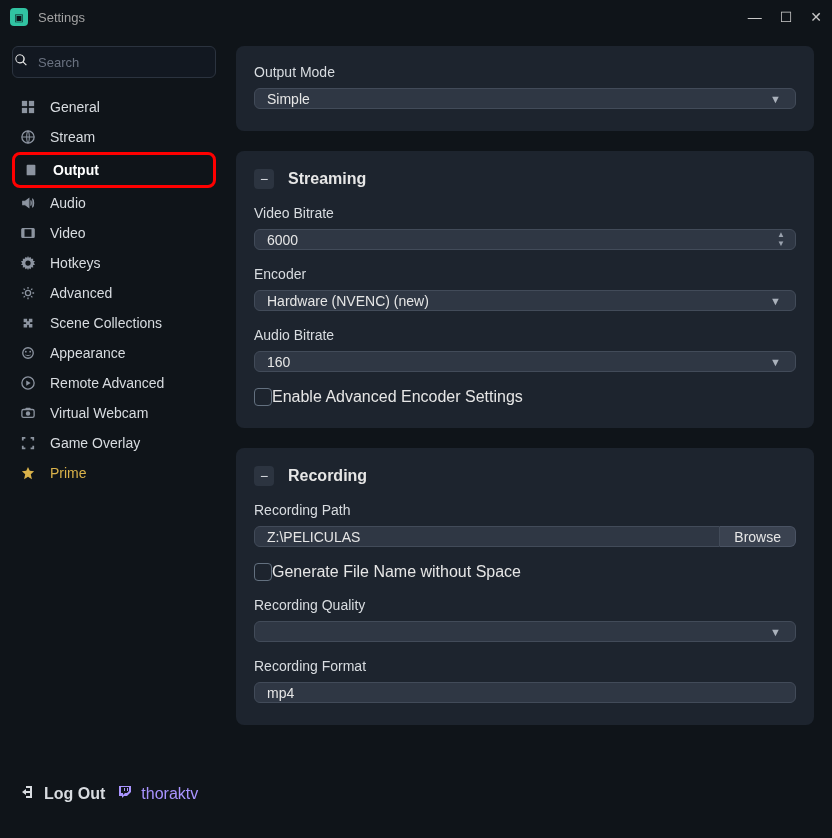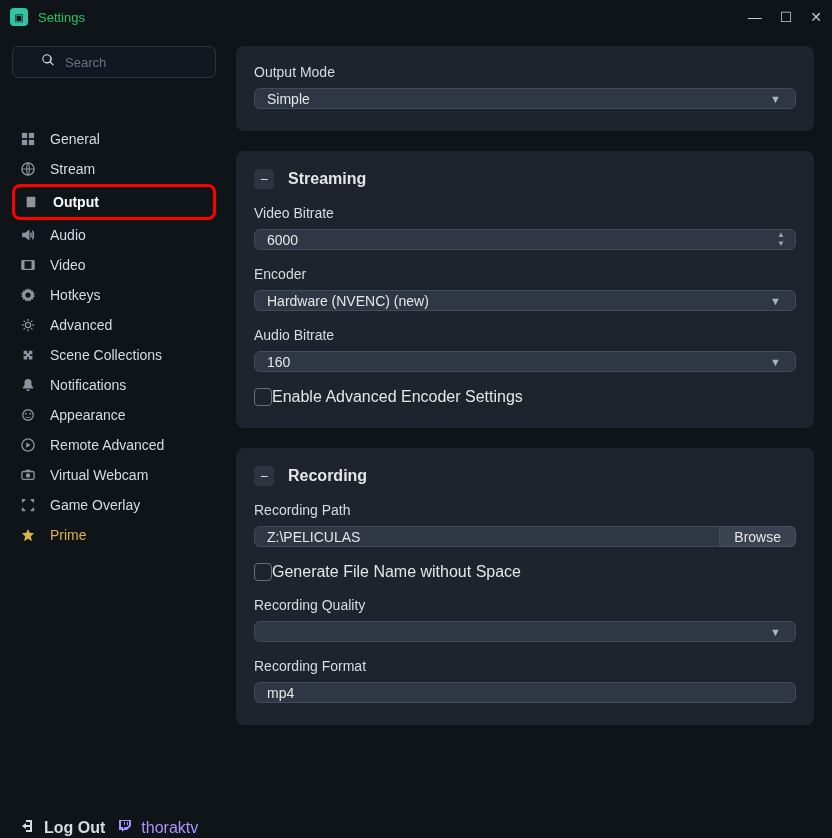--- a/index.html
+++ b/index.html
@@ -35,21 +35,21 @@
   background: #31c3a2;
   border-radius: 4px;
   display: flex;
   align-items: center;
   justify-content: center;
   font-size: 10px;
   color: #0c1118;
 }
 .titlebar-title {
   font-size: 13px;
-  color: #22c55e;
+  color: #a3a3a3;
 }
 .window-controls {
   display: flex;
   gap: 18px;
 }
 .window-controls span {
   color: #c8c8c8;
   font-size: 14px;
   cursor: pointer;
 }
@@ -63,39 +63,38 @@
   display: flex;
   flex-direction: column;
 }
 .search-box {
   background: #121821;
   border: 1px solid #2b333f;
   border-radius: 6px;
   height: 32px;
   display: flex;
   align-items: center;
-  padding: 0 28px;
+  padding: 0 1px;
   gap: 10px;
   margin-bottom: 14px;
 }
 .search-box input {
   flex: 1;
   background: transparent;
   border: none;
   color: #e6e6e6;
   outline: none;
   font-size: 13px;
 }
 .search-box input::placeholder {
   color: #6a7280;
 }
 .nav-list {
   flex: 1;
   overflow: auto;
-  margin-top: 32px;
 }
 .nav-item {
   display: flex;
   align-items: center;
   gap: 14px;
   padding: 7px 8px;
   color: #d8dce0;
   font-size: 14px;
   cursor: pointer;
   border-radius: 4px;
@@ -246,21 +245,21 @@
 .ico svg { width: 14px; height: 14px; fill: currentColor; }
 .bigger svg { width: 16px; height: 16px; }
 .bottom-footer-wrap{
   position:absolute;
   bottom:0;
   left:0;
   width:832px;
   height:54px;
   background:#0f1419;
   display:flex;
-  align-items:flex-end;
+  align-items:flex-start;
   padding-left:20px;
   z-index:5;
 }
 </style>
 </head>
 <body>
 
 <div class="titlebar">
   <div class="titlebar-left">
     <span class="app-icon">▣</span>
@@ -347,28 +346,20 @@
           </span>
         <span>Advanced</span>
       </div>
       <div class="nav-item">
         <span class="ico">
             <svg viewBox="0 0 16 16">
               <path d="M3 3h4v2a1 1 0 002 0V3h4v4h-2a1 1 0 000 2h2v4H9v-2a1 1 0 00-2 0v2H3V9h2a1 1 0 000-2H3V3z"></path>
             </svg>
           </span>
         <span>Scene Collections</span>
-      </div>
-      <div class="nav-item">
-        <span class="ico">
-            <svg viewBox="0 0 16 16">
-              <path d="M8 1a4 4 0 00-4 4v3L2 11v1h12v-1l-2-3V5a4 4 0 00-4-4zM6 13a2 2 0 004 0H6z"></path>
-            </svg>
-          </span>
-        <span>Notifications</span>
       </div>
       <div class="nav-item">
         <span class="ico">
             <svg viewBox="0 0 16 16">
               <circle cx="8" cy="8" r="6" fill="none" stroke="currentColor" stroke-width="1.5"></circle>
               <circle cx="5.5" cy="6.5" r="1"></circle>
               <circle cx="10.5" cy="6.5" r="1"></circle>
               <path d="M5 10c1 1 5 1 6 0" stroke="currentColor" stroke-width="1.2" fill="none"></path>
             </svg>
           </span>

